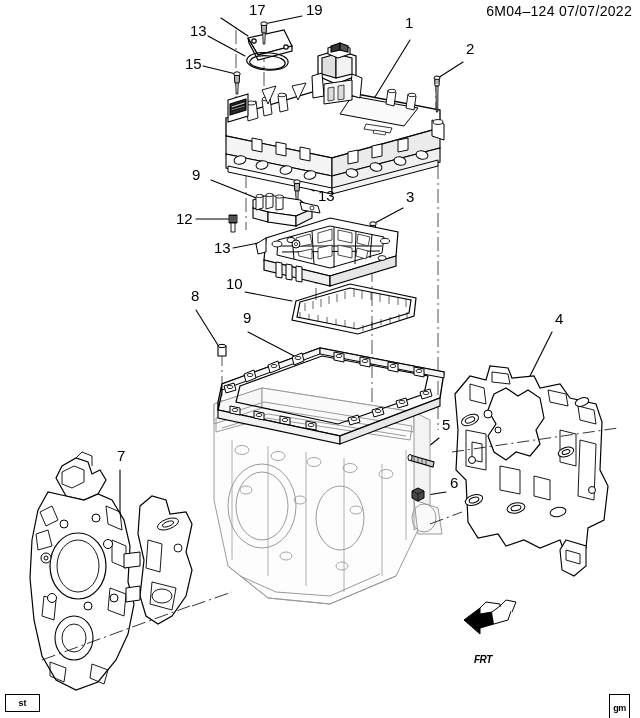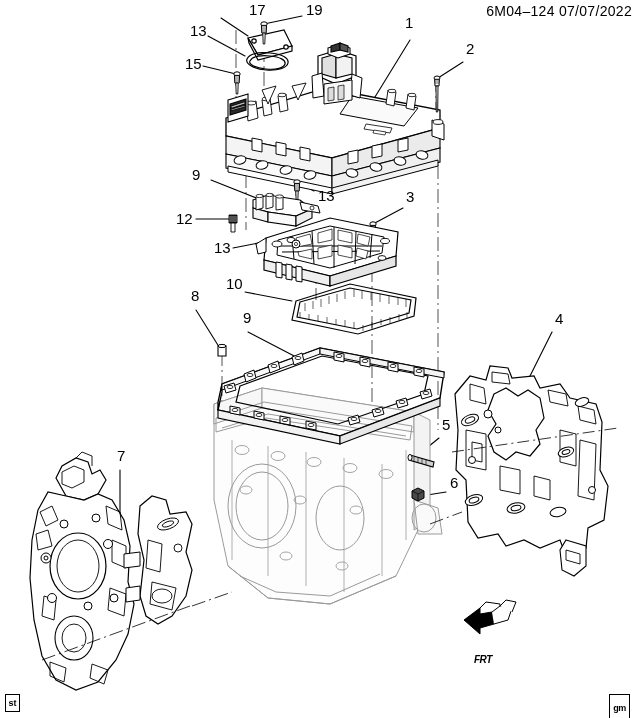--- a/index.html
+++ b/index.html
@@ -52,21 +52,21 @@
     font-size: 9px;
     font-weight: bold;
     display: flex;
     align-items: center;
     justify-content: center;
     color: #000;
   }
   #badge-st {
     left: 5px;
     top: 694px;
-    width: 15px;
+    width: 35px;
     height: 18px;
   }
   #badge-gm {
     left: 609px;
     top: 694px;
     width: 21px;
     height: 28px;
     letter-spacing: -0.5px;
   }
   #frt-label {

